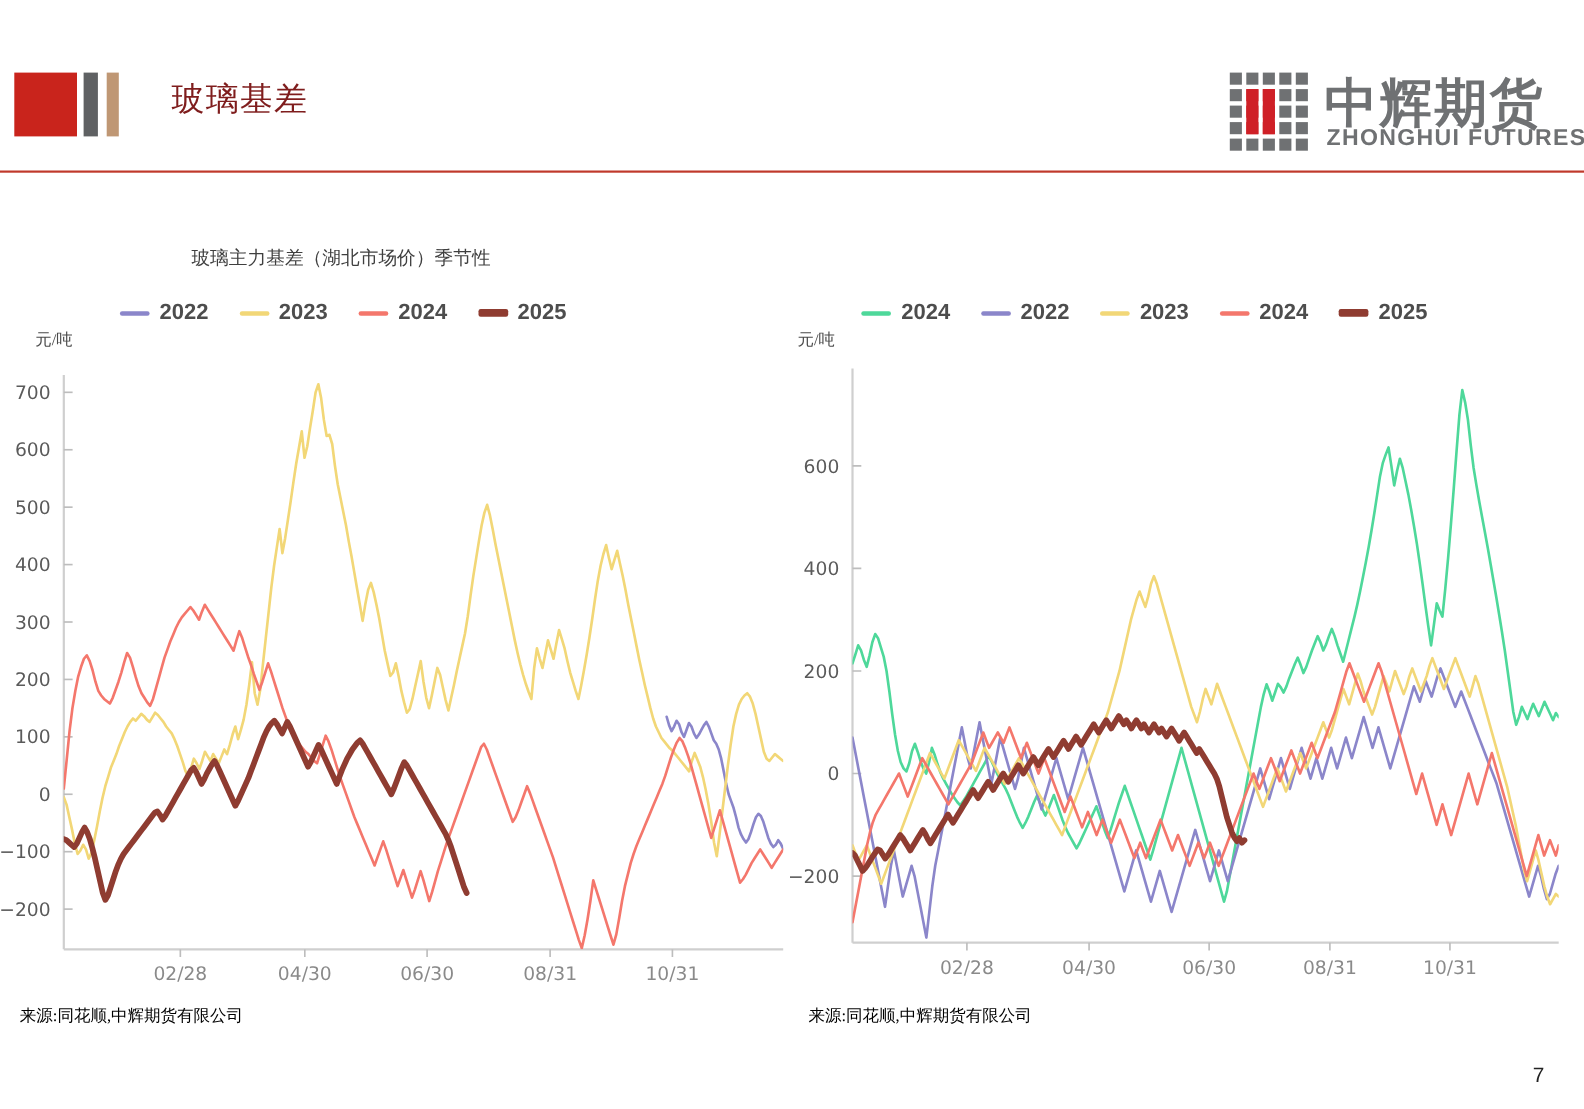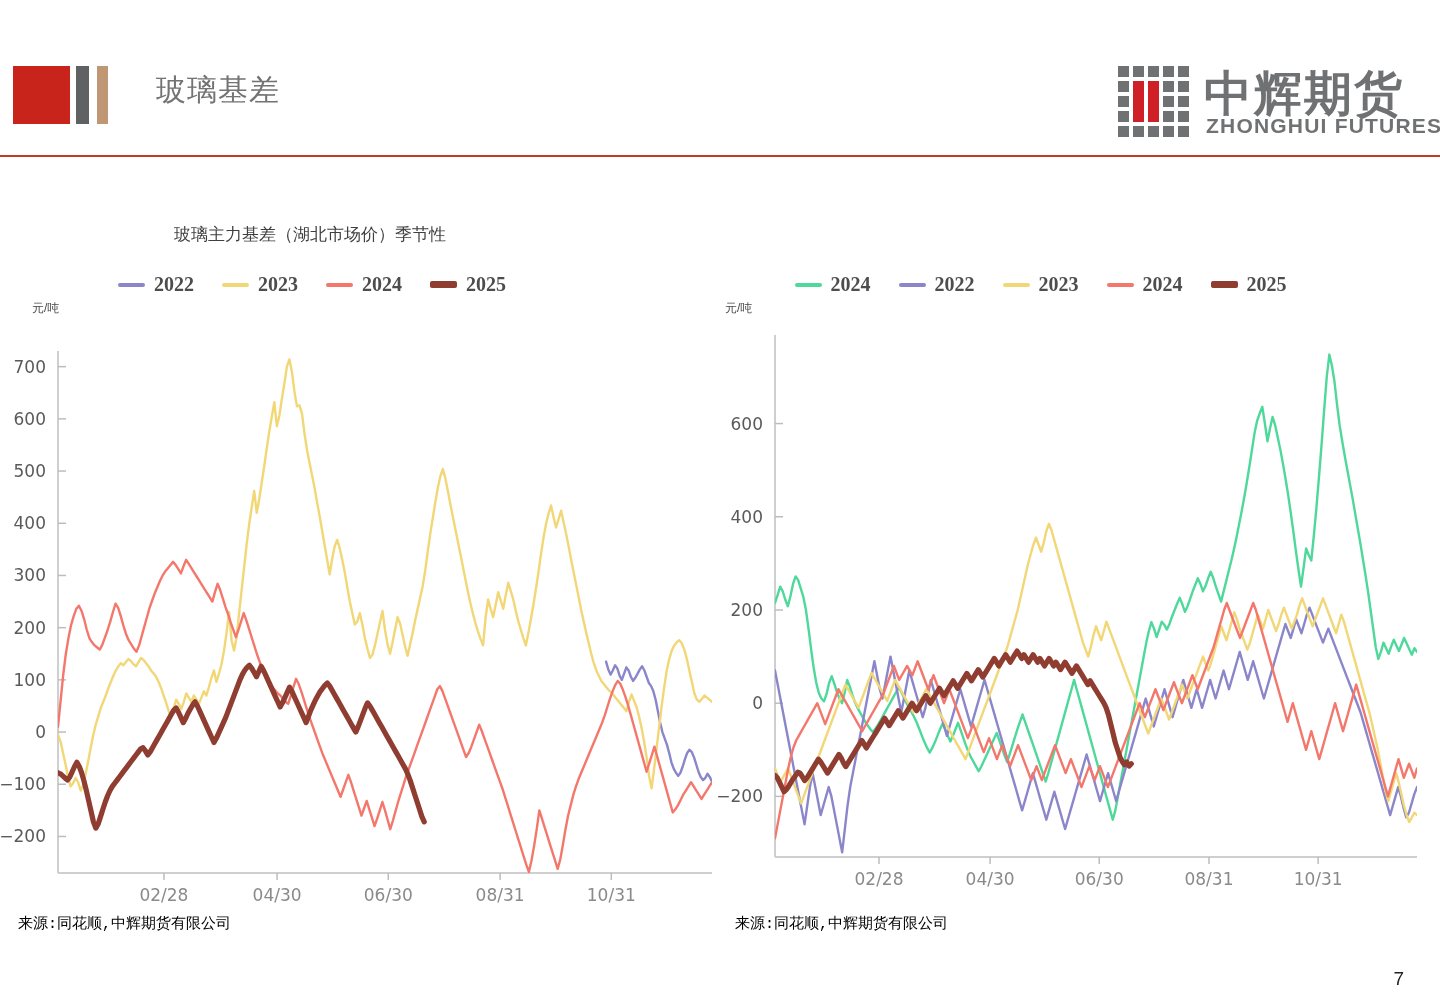--- a/index.html
+++ b/index.html
@@ -9,21 +9,21 @@
     font-family:"Liberation Sans","DejaVu Sans",sans-serif;
     position:relative;overflow:hidden;
     -webkit-font-smoothing:antialiased;
   }
 
   
   .header{position:absolute;left:0;top:0;width:1440px;height:160px;}
   .hdr-block-red{position:absolute;left:13px;top:66px;width:57px;height:58px;background:#c9241c;}
   .hdr-block-gray{position:absolute;left:76px;top:66px;width:13px;height:58px;background:#5f6163;}
   .hdr-block-tan{position:absolute;left:97px;top:66px;width:11px;height:58px;background:#bf9774;}
-  .hdr-title{position:absolute;left:156px;top:70px;font-size:30px;color:#737373;letter-spacing:1px;
+  .hdr-title{position:absolute;left:156px;top:70px;font-size:30px;color:#7f1d1d;letter-spacing:1px;
     font-family:Liberation Serif, serif;white-space:nowrap;}
   .hdr-rule{position:absolute;left:0;top:155px;width:1440px;height:2px;background:#c0392b;}
 
   
   .logo{position:absolute;right:52px;top:60px;width:288px;height:85px;}
   .logo-grid{position:absolute;left:18px;top:6px;width:74px;height:74px;}
   .lg-cell{position:absolute;width:11px;height:11px;background:#6f7173;}
   .lg-cell.red{background:#cf2027;}
   .logo-cn{position:absolute;left:104px;top:2px;font-size:48px;font-weight:bold;color:#6f7173;
     letter-spacing:2px;font-family:"DejaVu Sans","Liberation Sans",sans-serif;white-space:nowrap;}
@@ -41,33 +41,33 @@
   .panel-right .chart-title{left:-35px;}
 
   .legend{position:absolute;top:98px;width:100%;display:flex;justify-content:center;
     align-items:center;gap:28px;}
   .panel-left .legend{left:-48px;}
   .panel-right .legend{left:-32px;}
   .leg-item{display:flex;align-items:center;gap:9px;}
   .leg-swatch{display:block;width:27px;height:4px;border-radius:2px;}
   .leg-swatch.thick{height:7px;}
   .leg-label{font-size:20px;font-weight:bold;color:#4d4d4d;
+    font-family:Liberation Sans, sans-serif;}
+
+  .axis-unit{position:absolute;font-size:15px;color:#4a4a4a;
     font-family:Liberation Serif, serif;}
-
-  .axis-unit{position:absolute;font-size:12px;color:#4a4a4a;
-    font-family:Liberation Sans, sans-serif;}
   .panel-left .axis-unit{left:32px;top:125px;}
   .panel-right .axis-unit{left:20px;top:125px;}
 
   .plot-wrap{position:absolute;}
-  .panel-left .plot-wrap{left:0px;top:166px;width:720px;height:580px;}
+  .panel-left .plot-wrap{left:0px;top:156px;width:720px;height:580px;}
   .panel-right .plot-wrap{left:0px;top:150px;width:720px;height:580px;}
 
   .src{position:absolute;bottom:32px;font-size:15px;color:#000;
-    font-family:Liberation Mono, monospace;}
+    font-family:Liberation Serif, serif;}
   .panel-left .src{left:18px;}
   .panel-right .src{left:30px;}
 
   .page-num{position:absolute;right:36px;bottom:18px;font-size:19px;color:#222;
     font-family:"Liberation Sans",sans-serif;}
 
   svg{display:block;}
   .tick-text{font-size:17px;fill:#5a5a5a;font-family:"DejaVu Sans","Liberation Sans",sans-serif;}
   .xtick-text{font-size:17px;fill:#8a8a8a;font-family:"DejaVu Sans","Liberation Sans",sans-serif;}
   .series-path{fill:none;stroke-linejoin:round;stroke-linecap:round;}

